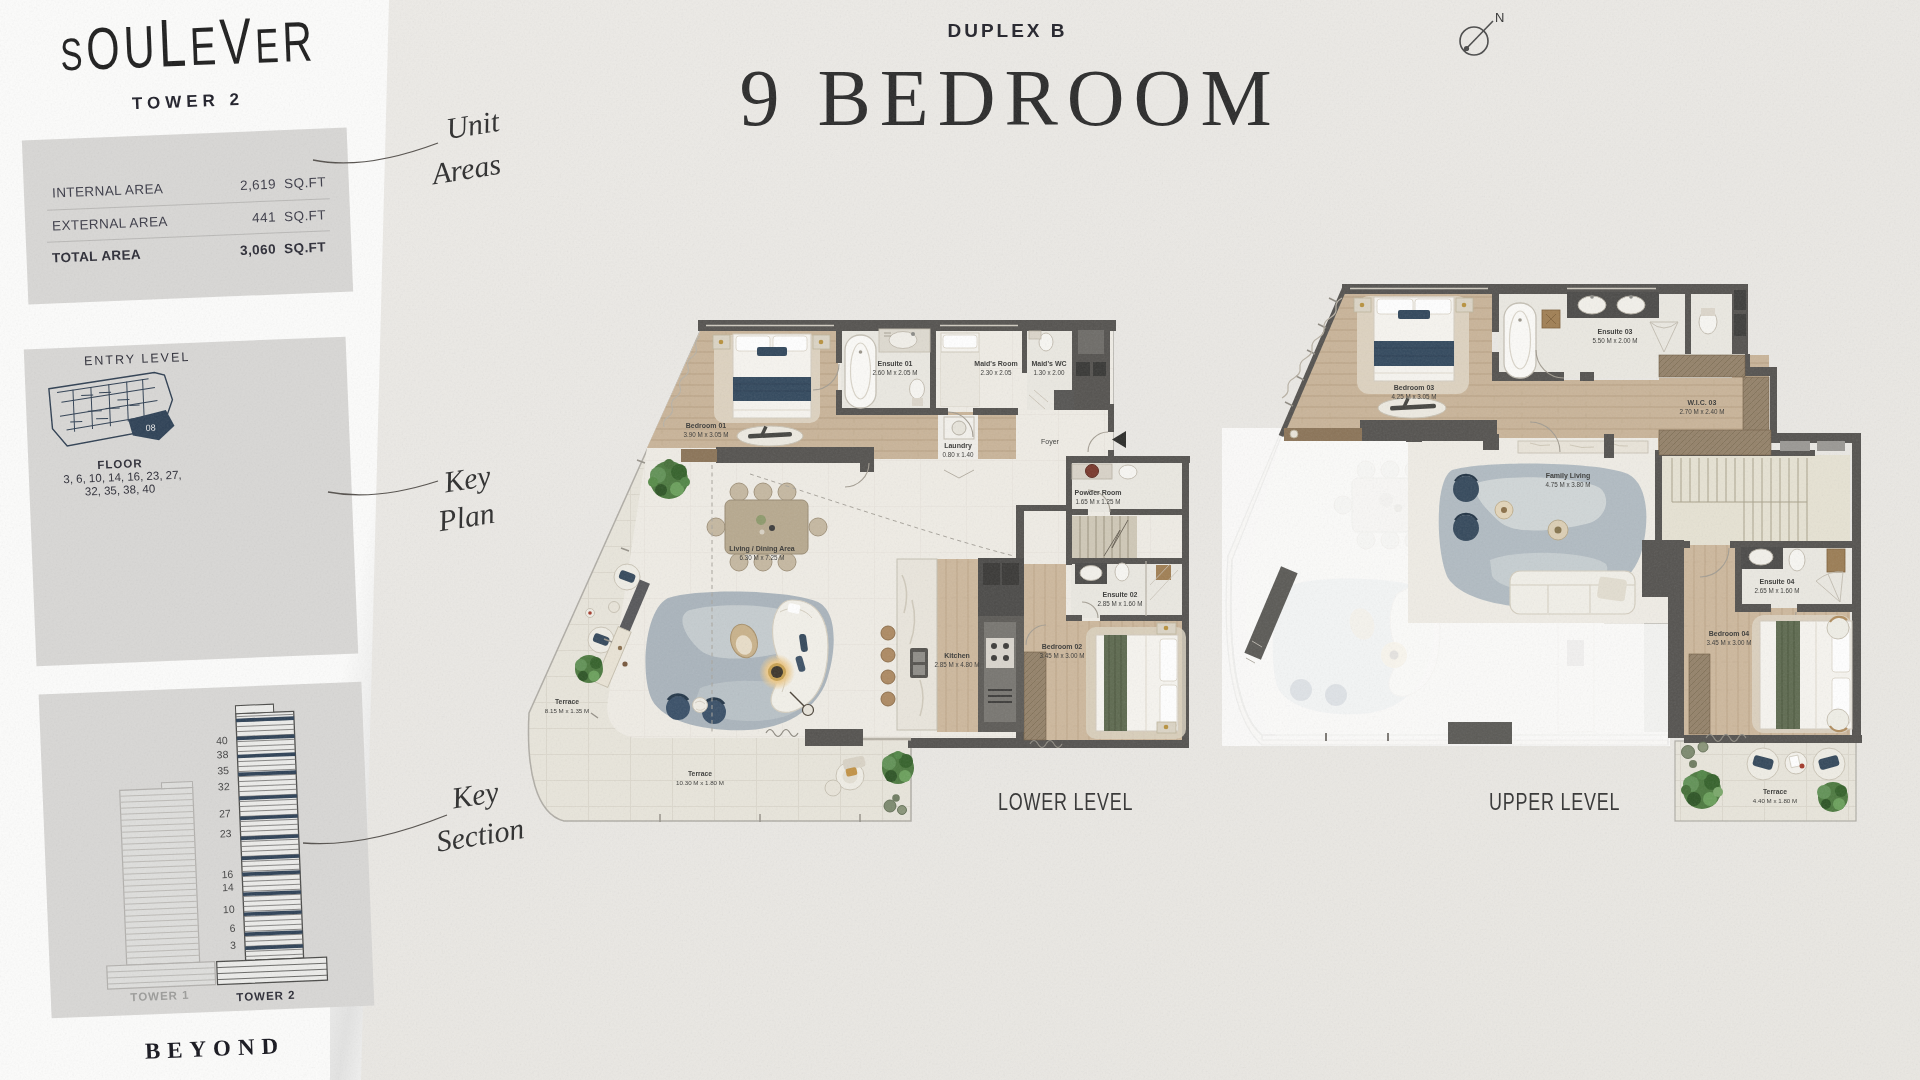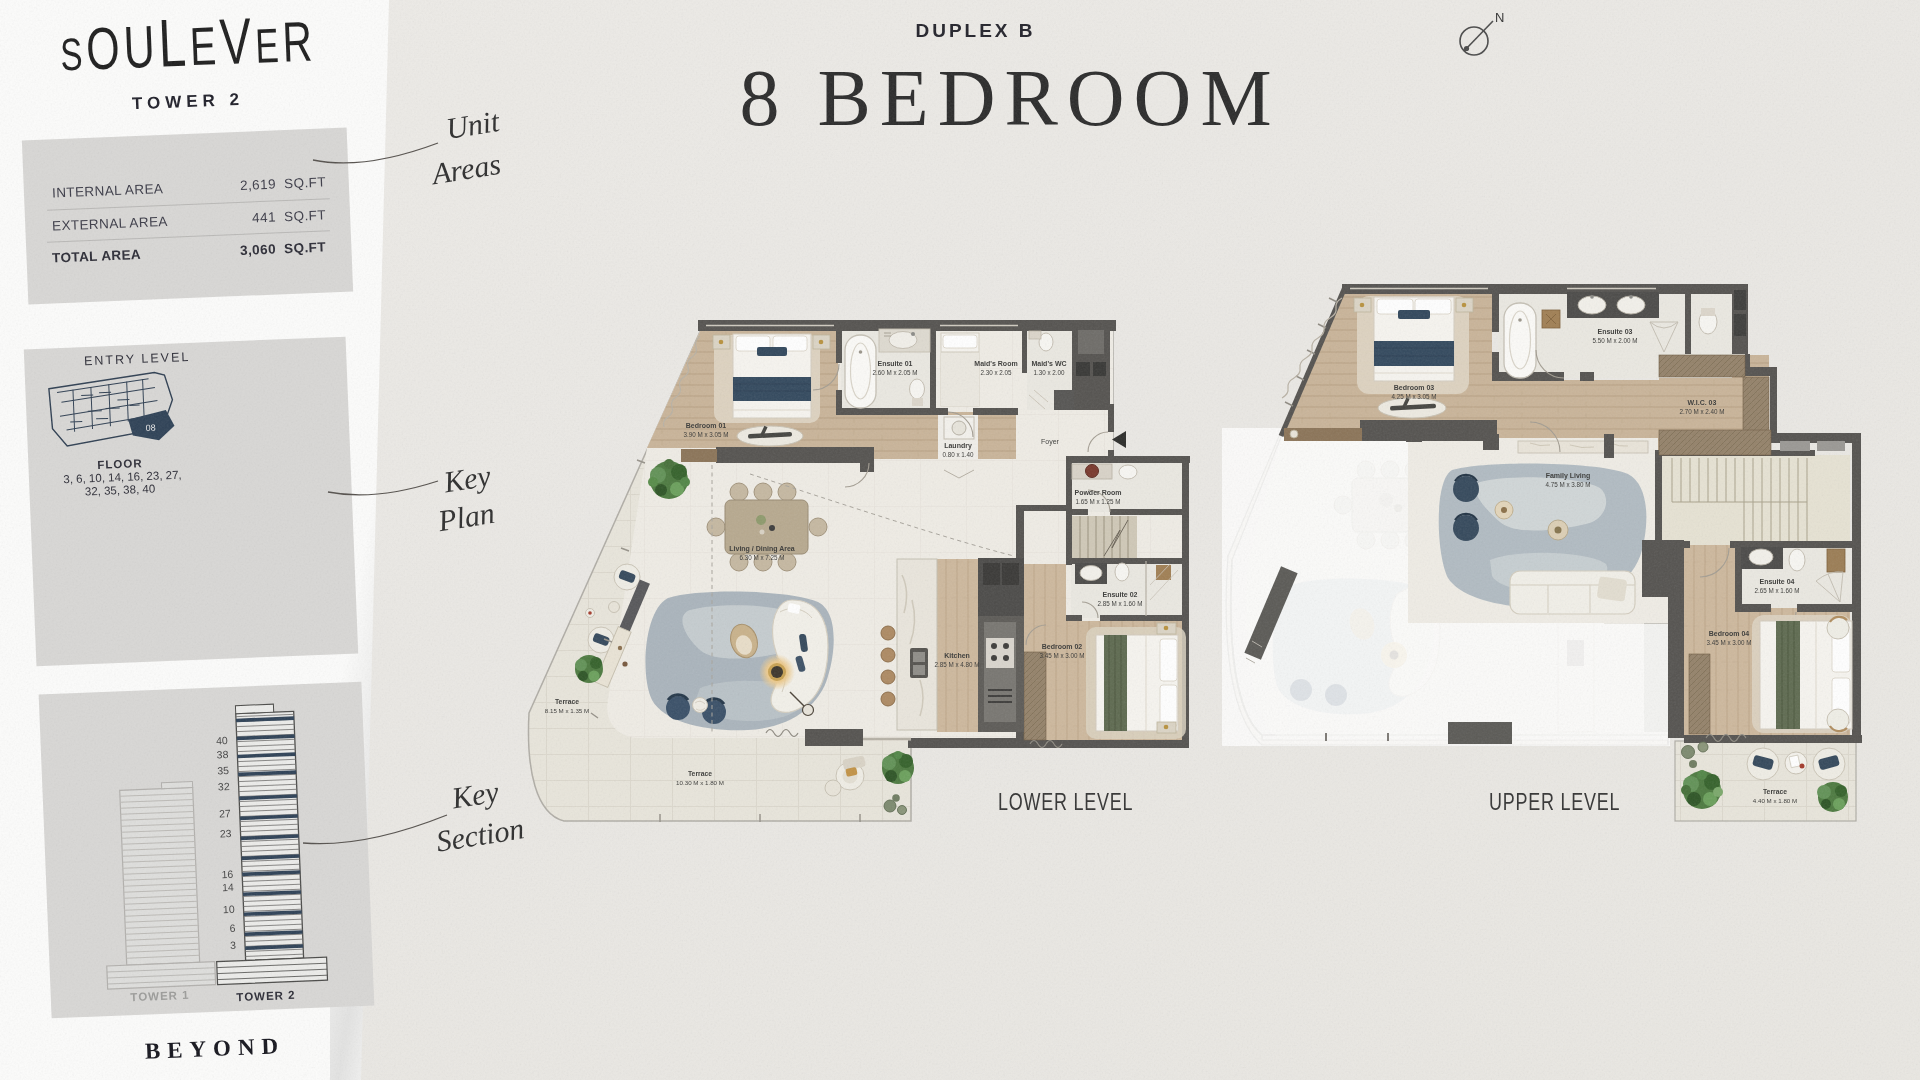--- a/index.html
+++ b/index.html
@@ -17,21 +17,21 @@
   .logo{position:absolute;left:0;top:14px;width:376px;text-align:center;color:#1d1d1d;
         font-family:"Liberation Sans",sans-serif;letter-spacing:4px;white-space:nowrap;}
   .tower2{position:absolute;left:0;top:92px;width:376px;text-align:center;
         font-size:17px;font-weight:bold;letter-spacing:5px;color:#20202a;}
   .arow{position:absolute;left:52px;width:274px;font-size:13.5px;color:#3c3c48;letter-spacing:0.4px;}
   .arow .v{position:absolute;right:0;top:0;}
   .aline{position:absolute;left:47px;width:283px;height:1px;background:#b9b8b6;}
   .hand{position:absolute;font-family:"Liberation Serif",serif;font-style:italic;
         color:#2e2e2e;white-space:nowrap;}
   .biglabel{position:absolute;font-size:23px;letter-spacing:1px;color:#343434;transform:scaleX(0.78);transform-origin:0 50%;}
-  .duplex{position:absolute;left:668px;top:20px;width:615px;text-align:center;
+  .duplex{position:absolute;left:700px;top:20px;width:615px;text-align:center;
         font-size:19px;font-weight:bold;letter-spacing:3px;color:#23232b;}
   .bedroom4{position:absolute;left:560px;top:53px;width:900px;text-align:center;
         font-family:"Liberation Serif",serif;font-size:80px;letter-spacing:9px;color:#2b2b2b;}
 </style>
 </head>
 <body>
 
 <div class="paper"></div>
 
 <div class="panel"></div>
@@ -203,21 +203,21 @@
 <div class="hand" style="left:452px;top:778px;font-size:30px;transform:rotate(-9deg);">Key</div>
 <div class="hand" style="left:436px;top:818px;font-size:30px;transform:rotate(-9deg);">Section</div>
 
 <svg style="position:absolute;left:0;top:0;" width="1920" height="1080" viewBox="0 0 1920 1080" fill="none">
   <path d="M313,160 C352,168 398,158 438,143" stroke="#55514d" stroke-width="1.3"></path>
   <path d="M328,492 C364,499 404,492 438,481" stroke="#55514d" stroke-width="1.3"></path>
   <path d="M303,843 C350,847 402,833 447,815" stroke="#55514d" stroke-width="1.3"></path>
 </svg>
 
 <div class="duplex">DUPLEX B</div>
-<div class="bedroom4">8 BEDROOM</div>
+<div class="bedroom4">9 BEDROOM</div>
 
 <svg style="position:absolute;left:1445px;top:8px;" width="70" height="60" viewBox="0 0 70 60" fill="none">
   <circle cx="29" cy="33" r="14" stroke="#4a4a4a" stroke-width="1.6"></circle>
   <line x1="19" y1="43" x2="48" y2="13" stroke="#4a4a4a" stroke-width="1.6"></line>
   <circle cx="21.5" cy="40.5" r="2.6" fill="#4a4a4a"></circle>
   <text x="50" y="14" font-size="13" fill="#333" font-family="Liberation Sans">N</text>
 </svg>
 
 <div class="biglabel" style="left:998px;top:789px;">LOWER LEVEL</div>
 <div class="biglabel" style="left:1489px;top:789px;">UPPER LEVEL</div>

